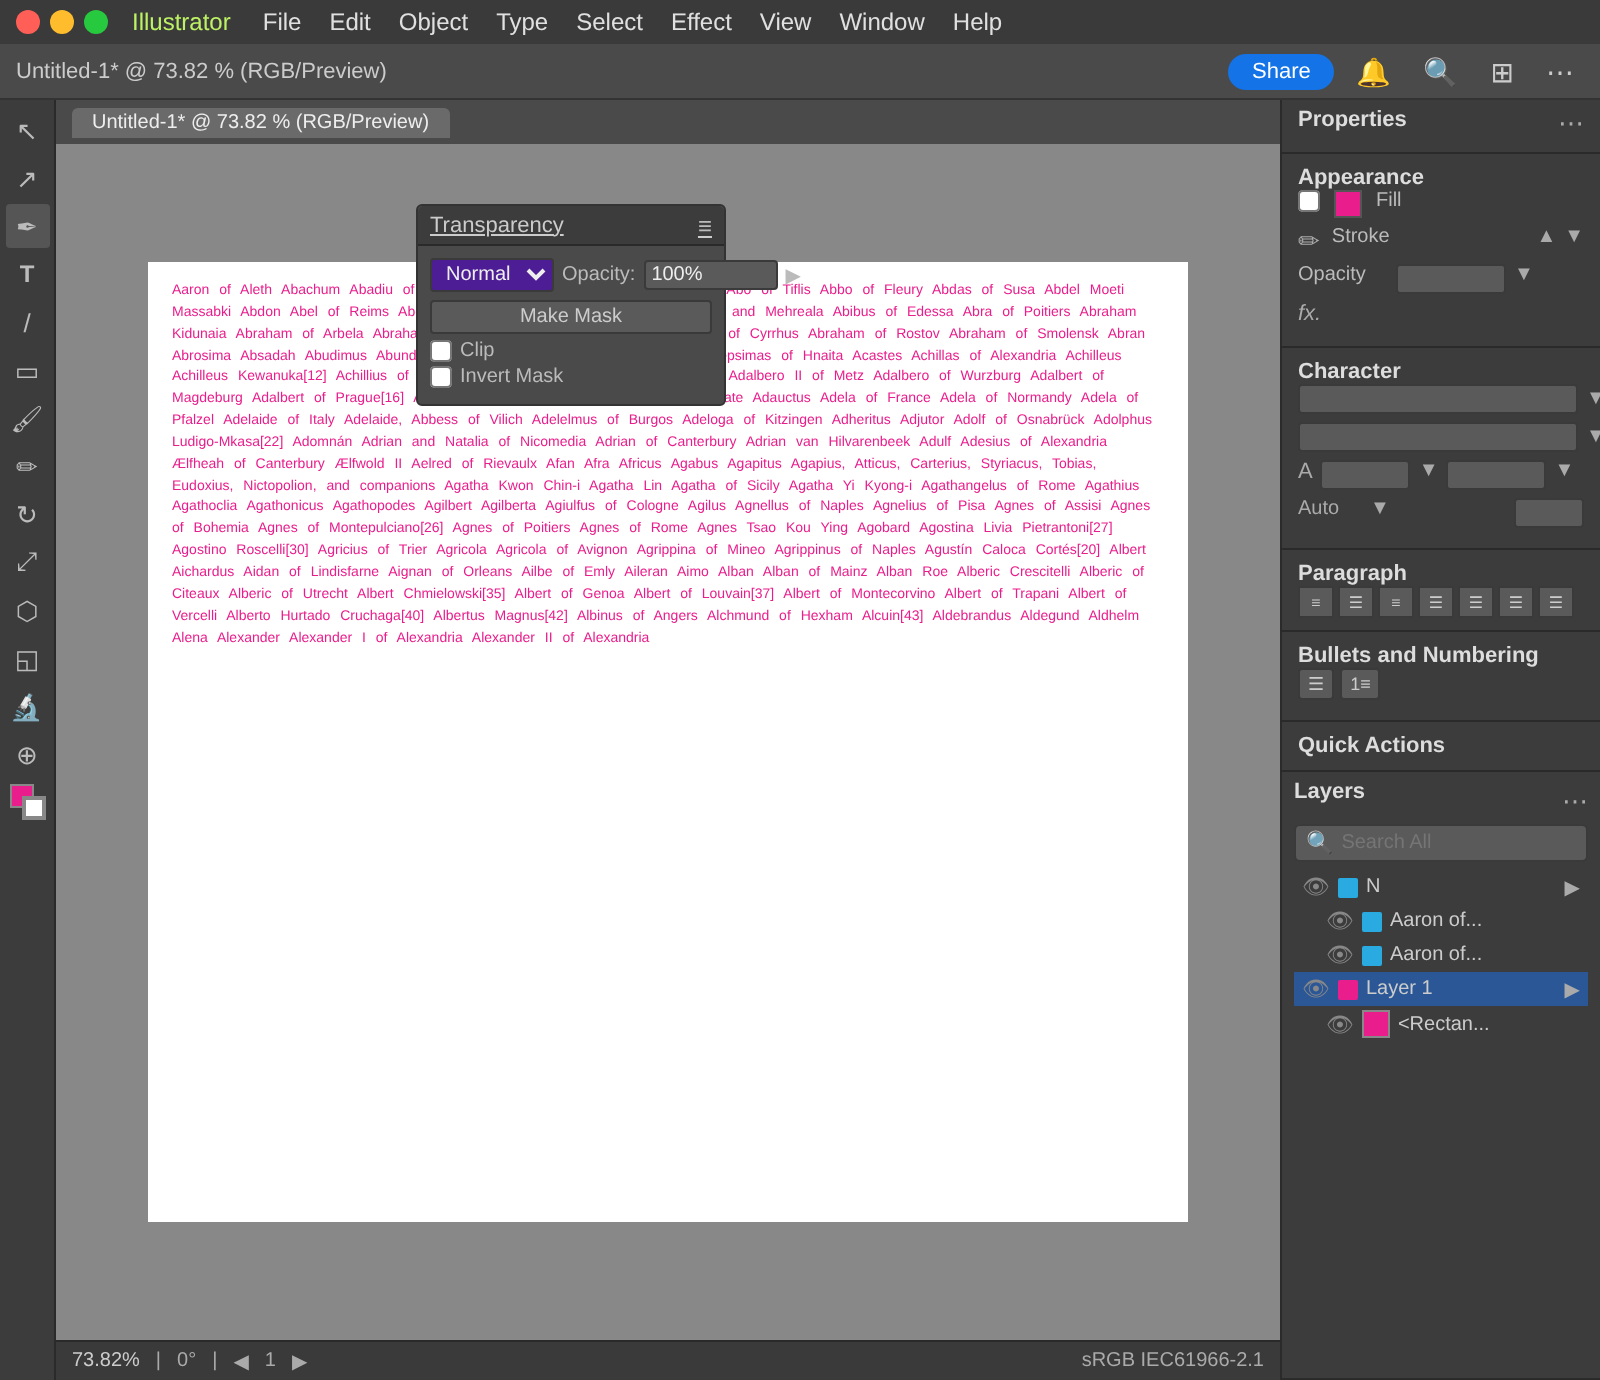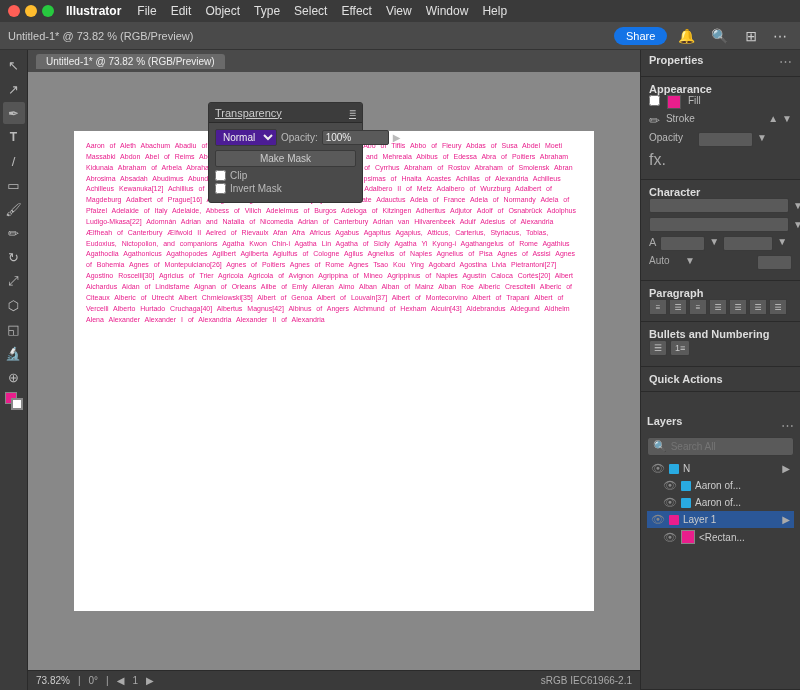--- a/index.html
+++ b/index.html
@@ -9,21 +9,21 @@
     #menu-bar {
       height: 22px;
       background: #3a3a3a;
       display: flex;
       align-items: center;
       padding: 0 8px;
       gap: 2px;
       font-size: 12px;
       color: #e0e0e0;
     }
-    #menu-bar .app-name { font-weight: bold; margin-right: 8px; color: #ffffff; }
+    #menu-bar .app-name { font-weight: normal; margin-right: 8px; color: #bef264; }
     #menu-bar .menu-item { padding: 2px 6px; cursor: pointer; border-radius: 3px; }
     .traffic-lights { display: flex; gap: 5px; margin-right: 10px; align-items: center; }
     .traffic-light { width: 12px; height: 12px; border-radius: 50%; cursor: pointer; }
     .tl-close { background: #ff5f56; }
     .tl-min { background: #ffbd2e; }
     .tl-max { background: #27c93f; }
 
     
     #toolbar {
       height: 28px;
@@ -232,21 +232,21 @@
       background: #5a5a5a;
       border: 1px solid #3a3a3a;
       color: #eee;
       font-size: 10px;
       padding: 1px 3px;
       border-radius: 2px;
       width: 55px;
     }
     .rpanel-checkbox { width: 11px; height: 11px; margin-right: 3px; }
     .color-swatch { width: 14px; height: 14px; border: 1px solid #555; display: inline-block; vertical-align: middle; }
-    .fx-label { font-size: 16px; color: #aaa; }
+    .fx-label { font-size: 11px; color: #aaa; font-style: italic; }
     .rpanel-char-row { display: flex; gap: 4px; align-items: center; margin-bottom: 4px; }
     .rpanel-char-input {
       background: #5a5a5a;
       border: 1px solid #3a3a3a;
       color: #eee;
       font-size: 10px;
       padding: 1px 3px;
       border-radius: 2px;
       flex: 1;
     }
@@ -511,21 +511,21 @@
         <button class="bullet-btn">☰</button>
         <button class="bullet-btn">1≡</button>
       </div>
     </div>
 
     <div class="rpanel-section">
       <span class="rpanel-title">Quick Actions</span>
     </div>
 
     <div class="rpanel-section" style="flex:1; padding:4px 6px;">
-      <div style="display:flex; align-items:flex-end; justify-content:space-between; margin-bottom:4px;margin-top:19px;">
+      <div style="display:flex; align-items:flex-end; justify-content:space-between; margin-bottom:4px;">
         <span class="rpanel-title">Layers</span>
         <span style="color:#aaa; cursor:pointer; font-size:13px;">⋯</span>
       </div>
       <div class="layers-search">
         <span style="color:#aaa; font-size:11px;">🔍</span>
         <input type="text" style="background: transparent; border: none; color: rgb(238, 238, 238); font-size: 10px; outline: none; flex: 1 1 0%;" placeholder="Search All">
 
       </div>
 
       <div class="layer-item" style="padding-left:4px;">

